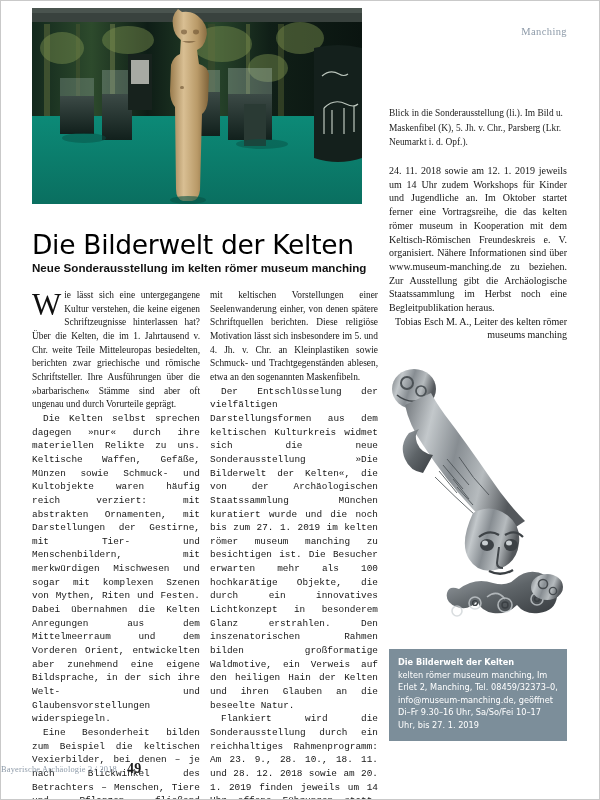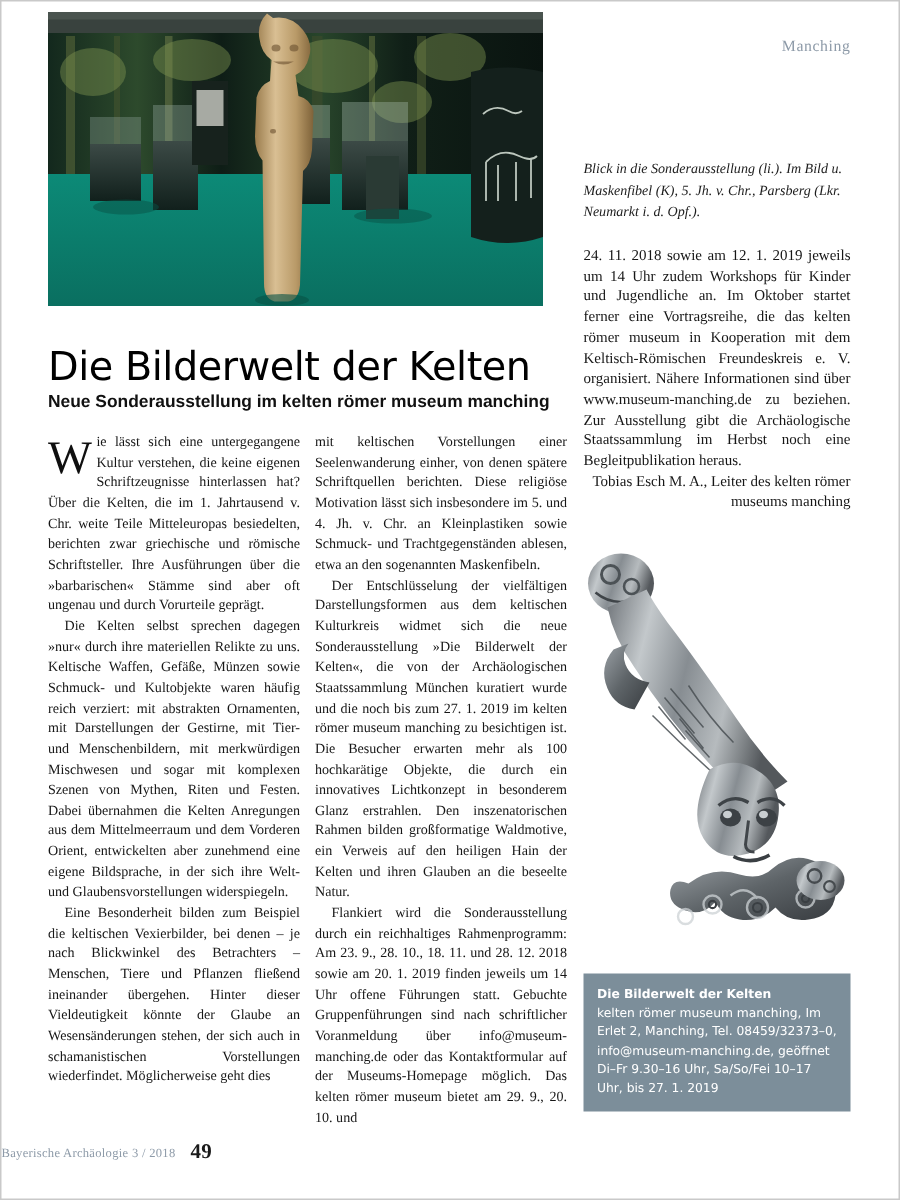--- a/index.html
+++ b/index.html
@@ -48,21 +48,20 @@
   }
   .hero-photo svg { display:block; width:100%; height:100%; }
 
   
   .caption {
     position: absolute;
     left: 388px;
     top: 105px;
     width: 178px;
     font-family: "Liberation Serif", serif;
-    font-style: italic;
     font-size: 9.4px;
     line-height: 14.6px;
     color: #1d1d1d;
     text-align: left;
   }
 
   
   .right-col {
     position: absolute;
     left: 388px;
@@ -114,21 +113,21 @@
     width: 168px;
     font-family: "Liberation Serif", serif;
     font-size: 9.4px;
     line-height: 13.65px;
     color: #161616;
     text-align: justify;
   }
   .body-col.col1 { left: 31px; }
   .body-col.col2 { left: 209px; }
   .body-col p { margin: 0; }
-  .body-col p.indent { text-indent: 11px; }
+  .body-col p.indent { text-indent: 11px; font-family: Liberation Mono, monospace; }
 
   .dropcap-para { position: relative; }
   .dropcap {
     float: left;
     font-family: "Liberation Serif", serif;
     font-size: 31px;
     line-height: 25px;
     padding: 2px 2px 0 0;
     margin: 1px 1px 0 0;
     color: #0f0f0f;

